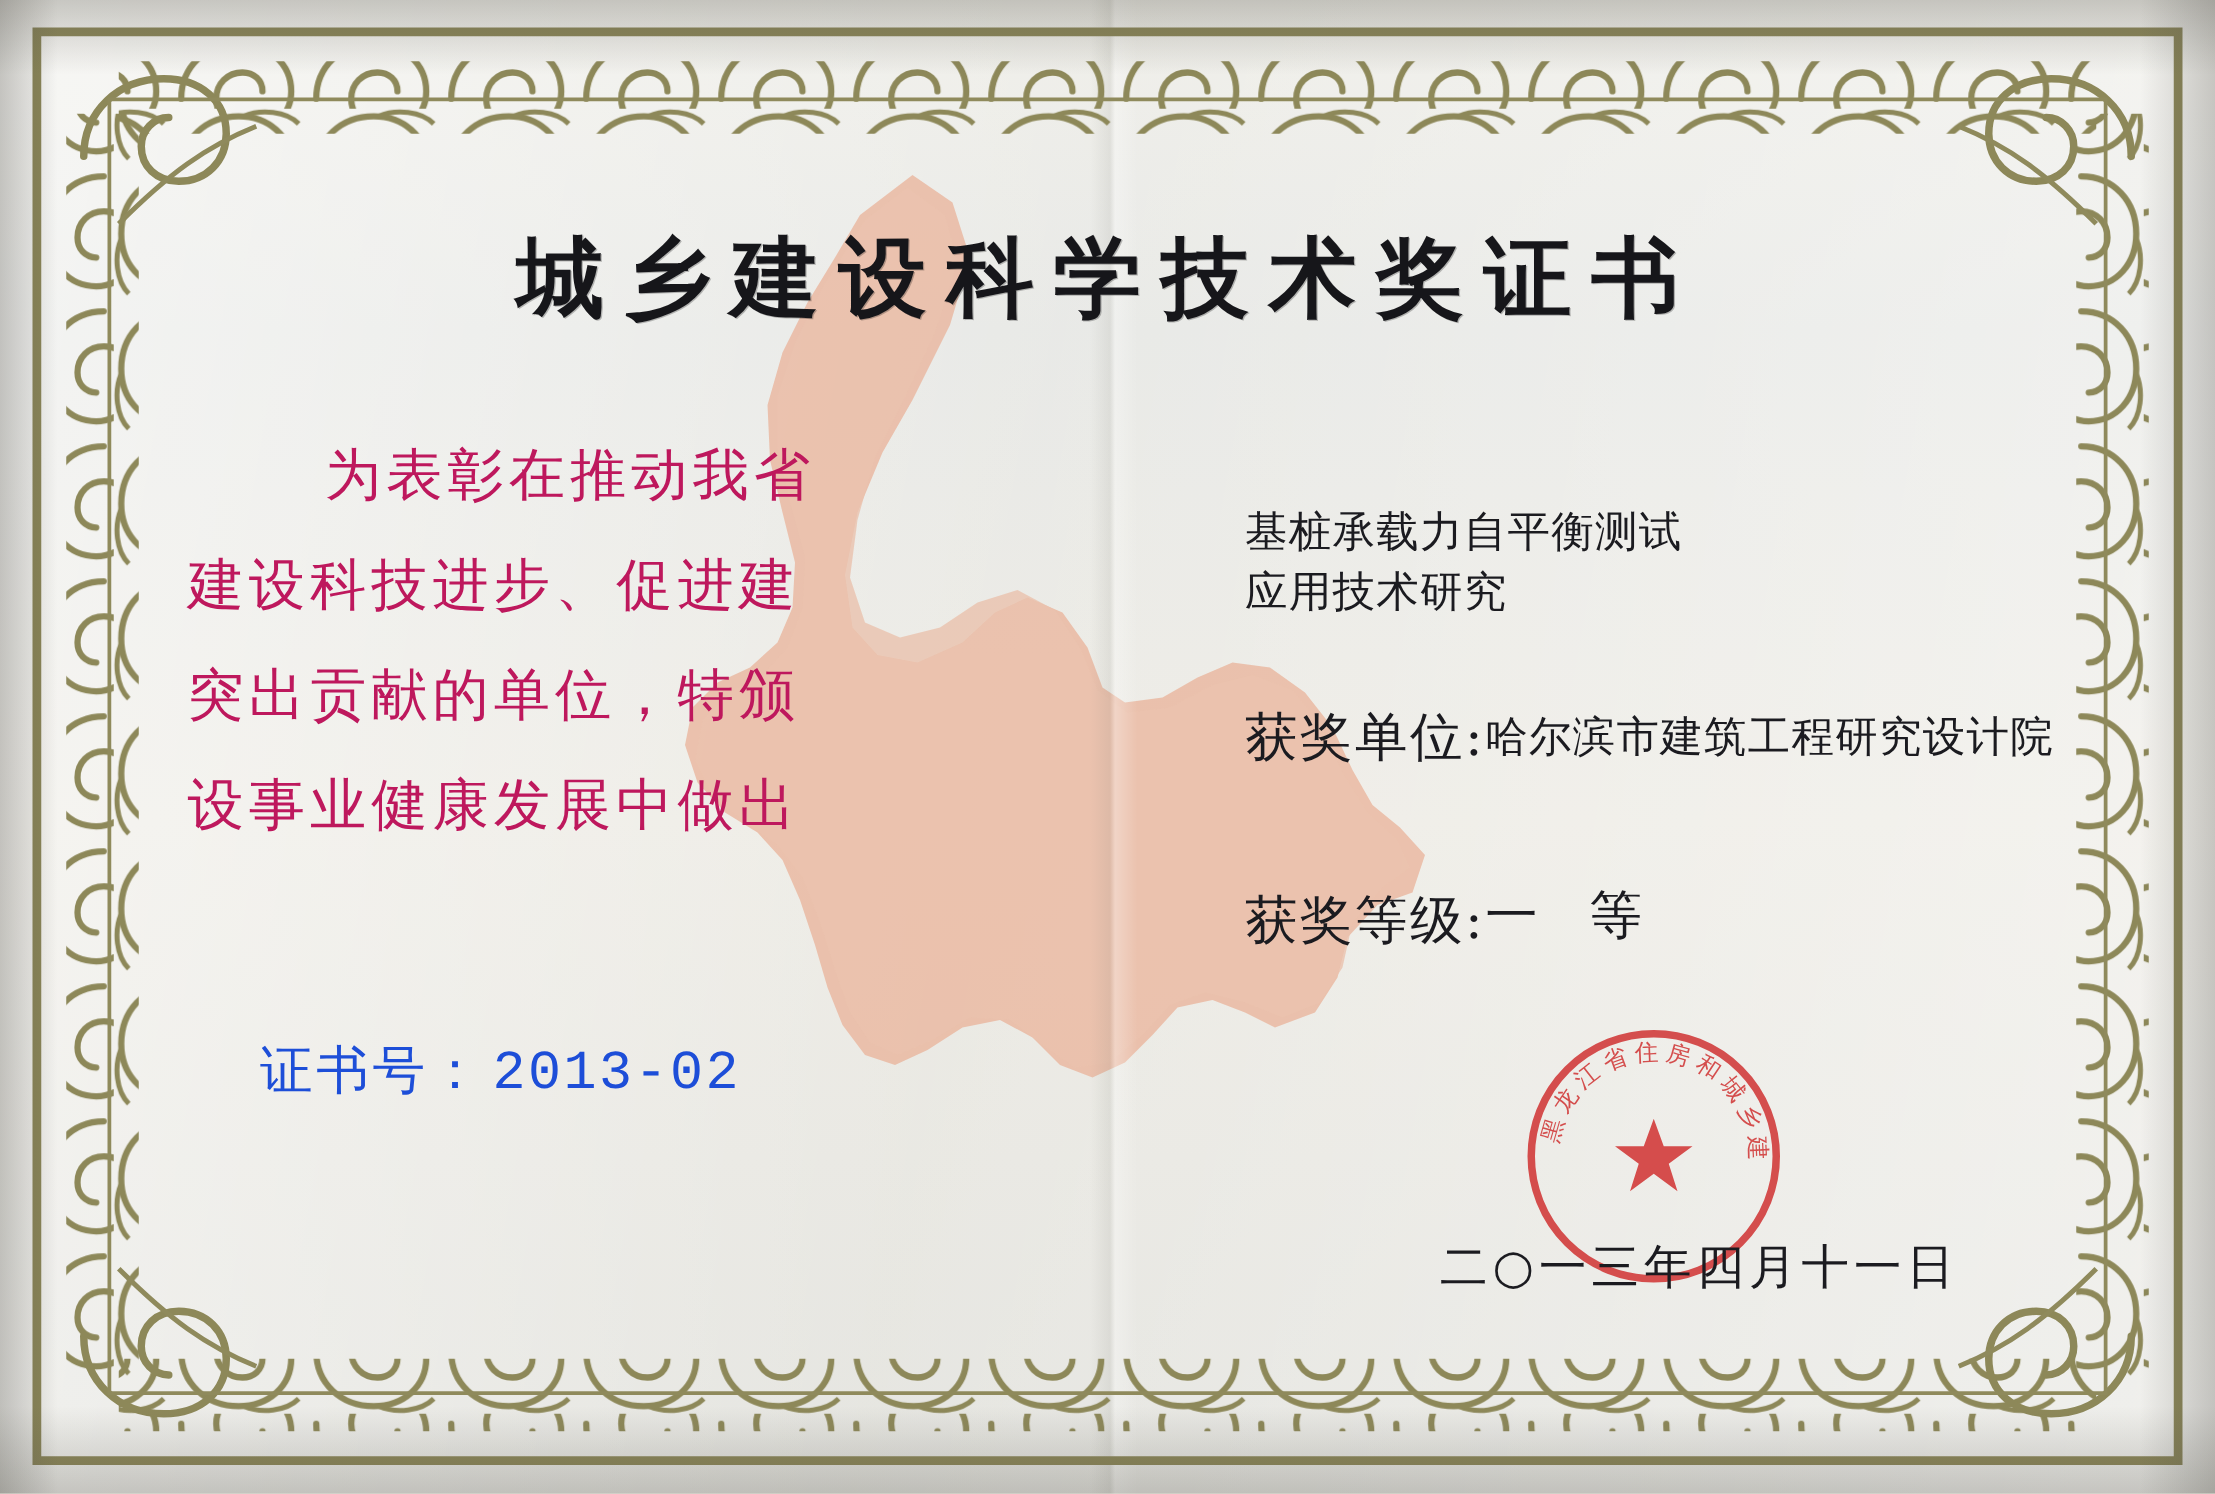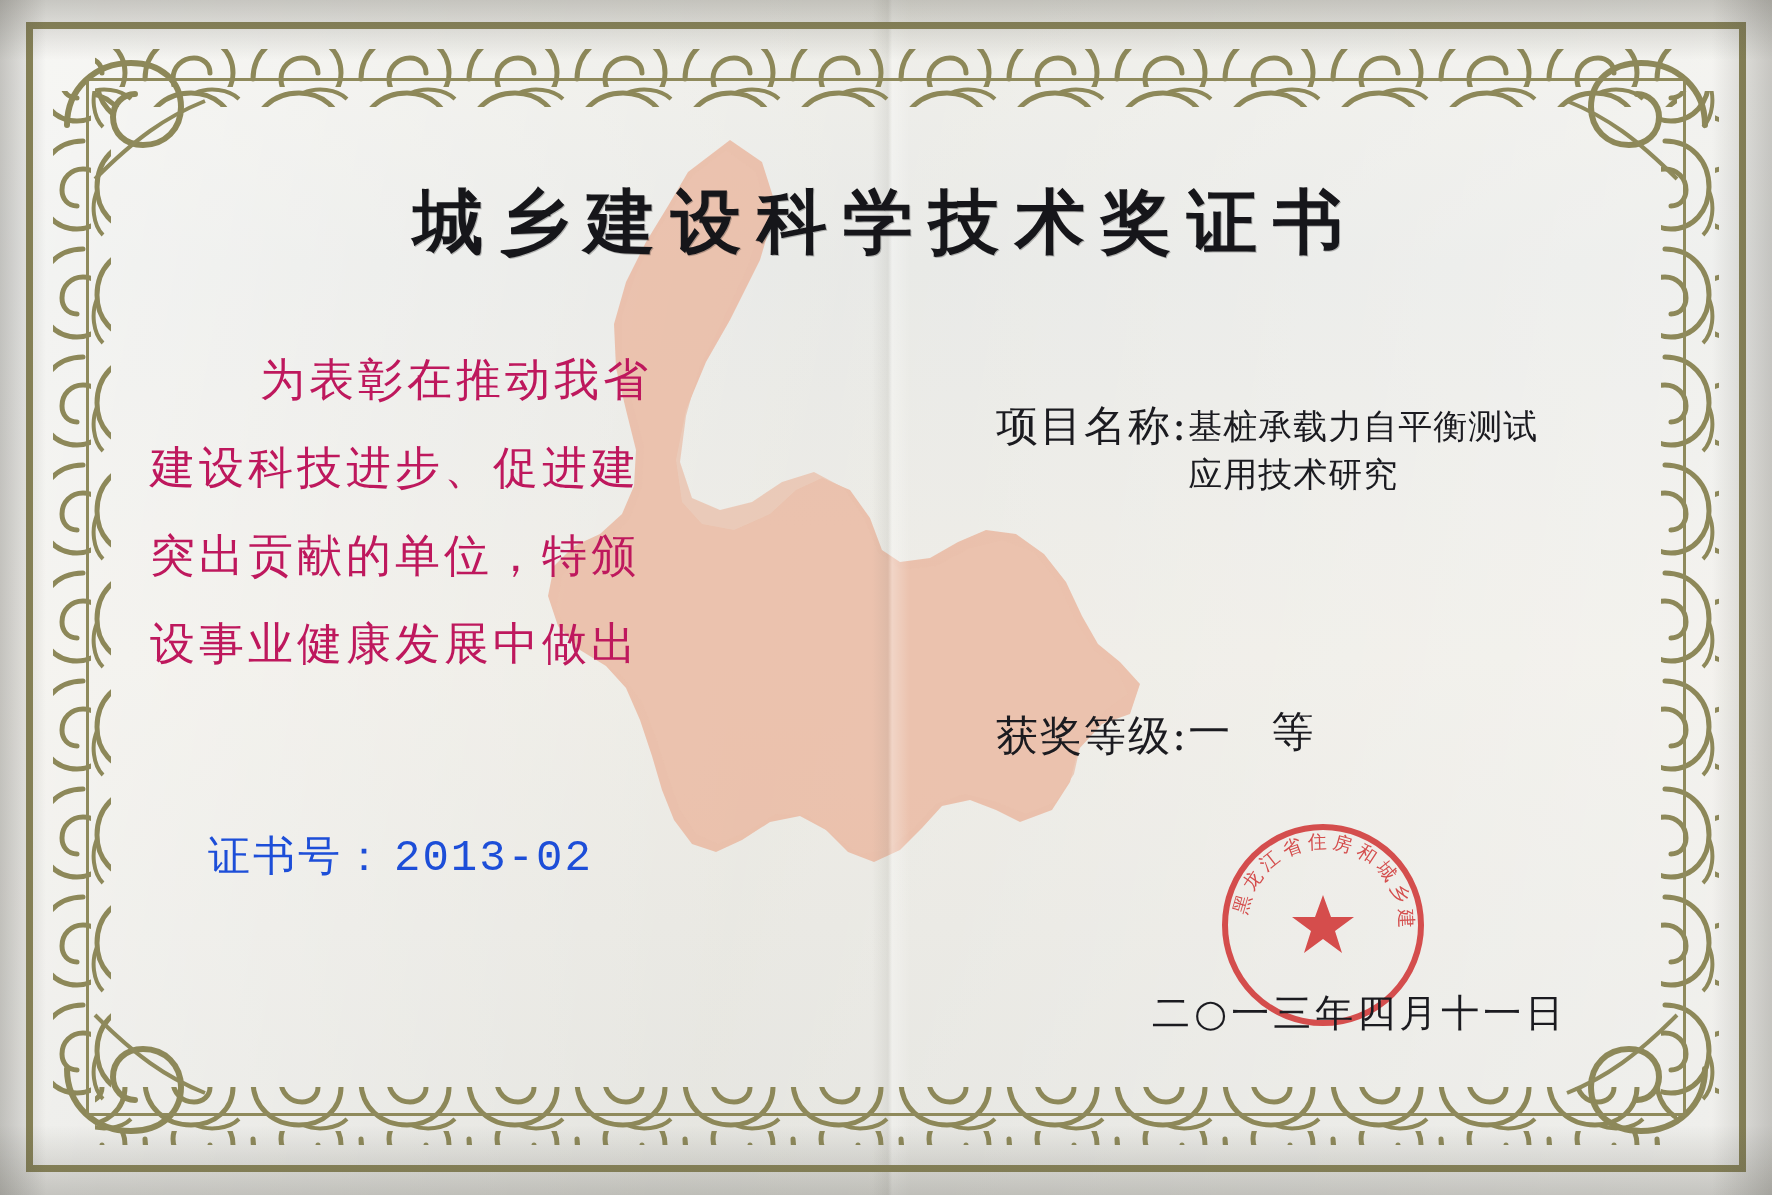--- a/index.html
+++ b/index.html
@@ -306,25 +306,28 @@
     <div class="line">突出贡献的单位，特颁</div>
     <div class="line">设事业健康发展中做出</div>
   </div>
 
   <div class="cert-no">
     <span>证书号：</span>
     <span class="val">2013-02</span>
   </div>
 
   <div class="field" id="field-project">
-    <span class="label">项目名称:</span>
     <span class="value">基桩承载力自平衡测试
 应用技术研究</span>
   </div>
 
+  <div class="field" id="field-unit">
+    <span class="label">获奖单位:</span>
+    <span class="value">哈尔滨市建筑工程研究设计院</span>
+  </div>
 
   <div class="field" id="field-grade">
     <span class="label">获奖等级:</span>
     <span class="value">一   等</span>
   </div>
 
   <div class="seal">
     <div class="ring"></div>
     <svg viewBox="0 0 202 202" width="202" height="202" aria-hidden="true">
       <defs>

